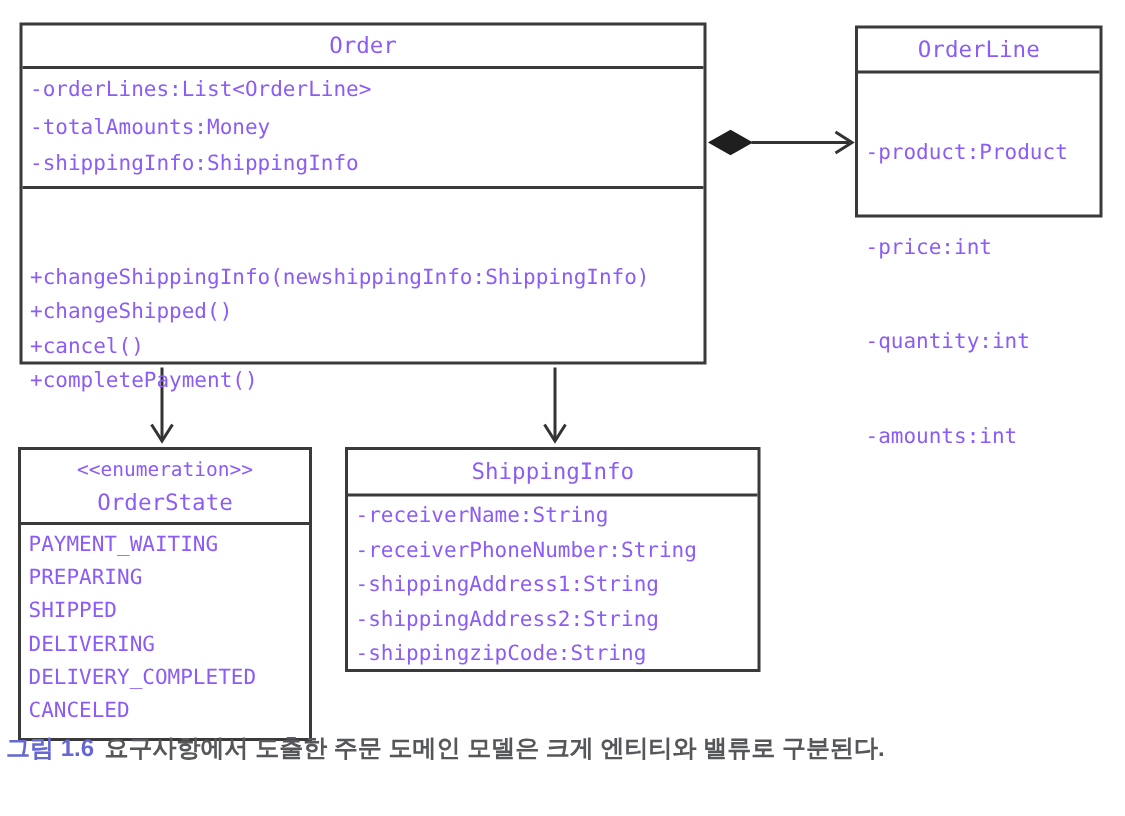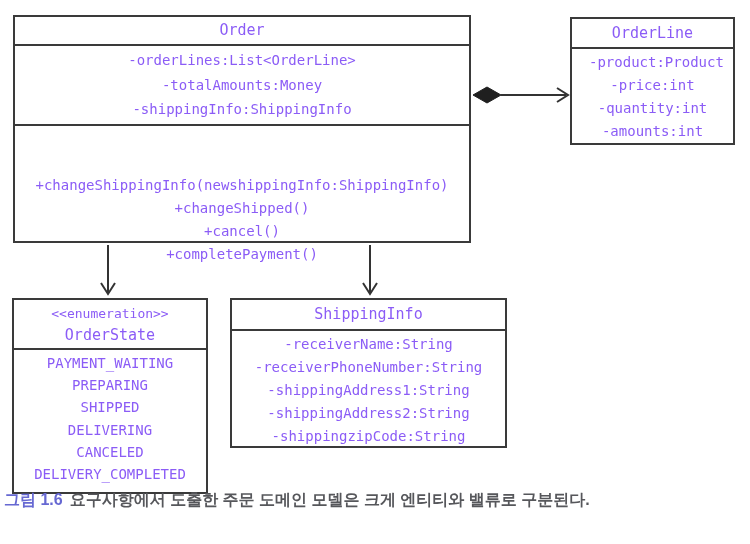--- a/index.html
+++ b/index.html
@@ -23,38 +23,38 @@
   }
   .uml-title {
     text-align: center;
     border-bottom: 2px solid #3a3a3a;
     font-size: 15px;
     display: flex; flex-direction: column; justify-content: center;
     flex: 0 0 auto;
   }
   .uml-title .stereotype { font-size: 13px; line-height: 19px; padding-top: 3px; }
   .uml-title .cls-name { line-height: 24px; }
-  .uml-sec { padding: 2px 12px; text-align: center; }
+  .uml-sec { padding: 2px 0; }
   .uml-sec.bordered { border-bottom: 2px solid #3a3a3a; }
   .uml-row { padding: 0 5px; white-space: nowrap; }
 
   
   .box-order        { left: 13px;  top: 15px;  width: 458px; height: 228px; }
   .box-order .uml-title { height: 29px; }
   .box-order .uml-title .cls-name { line-height: 27px; }
   .box-order .sec-attrs { height: 102px; }
   .box-order .sec-attrs .uml-row { line-height: 24.5px; }
   .box-order .sec-methods { flex: 1; margin-top: 46px; }
   .box-order .sec-methods .uml-row { line-height: 23px; }
 
   
   .box-orderline    { left: 570px; top: 17px;  width: 165px; height: 128px; }
   .box-orderline .uml-title { height: 30px; }
   .box-orderline .uml-title .cls-name { line-height: 28px; }
-  .box-orderline .sec-attrs .uml-row { line-height: 23px; }
+  .box-orderline .sec-attrs .uml-row { line-height: 23px; margin-top: 40px; }
 
   
   .box-orderstate   { left: 12px;  top: 298px; width: 196px; height: 196px; }
   .box-orderstate .uml-title { height: 50px; }
   .box-orderstate .sec-values .uml-row { line-height: 22.2px; }
 
   
   .box-shippinginfo { left: 230px; top: 298px; width: 277px; height: 150px; }
   .box-shippinginfo .uml-title { height: 31px; }
   .box-shippinginfo .uml-title .cls-name { line-height: 29px; }
@@ -126,22 +126,22 @@
   <div class="uml-box box-orderstate">
     <div class="uml-title">
       <div class="stereotype">&lt;&lt;enumeration&gt;&gt;</div>
       <div class="cls-name">OrderState</div>
     </div>
     <div class="uml-sec sec-values">
       <div class="uml-row">PAYMENT_WAITING</div>
       <div class="uml-row">PREPARING</div>
       <div class="uml-row">SHIPPED</div>
       <div class="uml-row">DELIVERING</div>
+      <div class="uml-row">DELIVERY_COMPLETED</div>
       <div class="uml-row">CANCELED</div>
-      <div class="uml-row">DELIVERY_COMPLETED</div>
     </div>
   </div>
 
   <div class="uml-box box-shippinginfo">
     <div class="uml-title">
       <div class="cls-name">ShippingInfo</div>
     </div>
     <div class="uml-sec sec-attrs">
       <div class="uml-row">-receiverName:String</div>
       <div class="uml-row">-receiverPhoneNumber:String</div>

